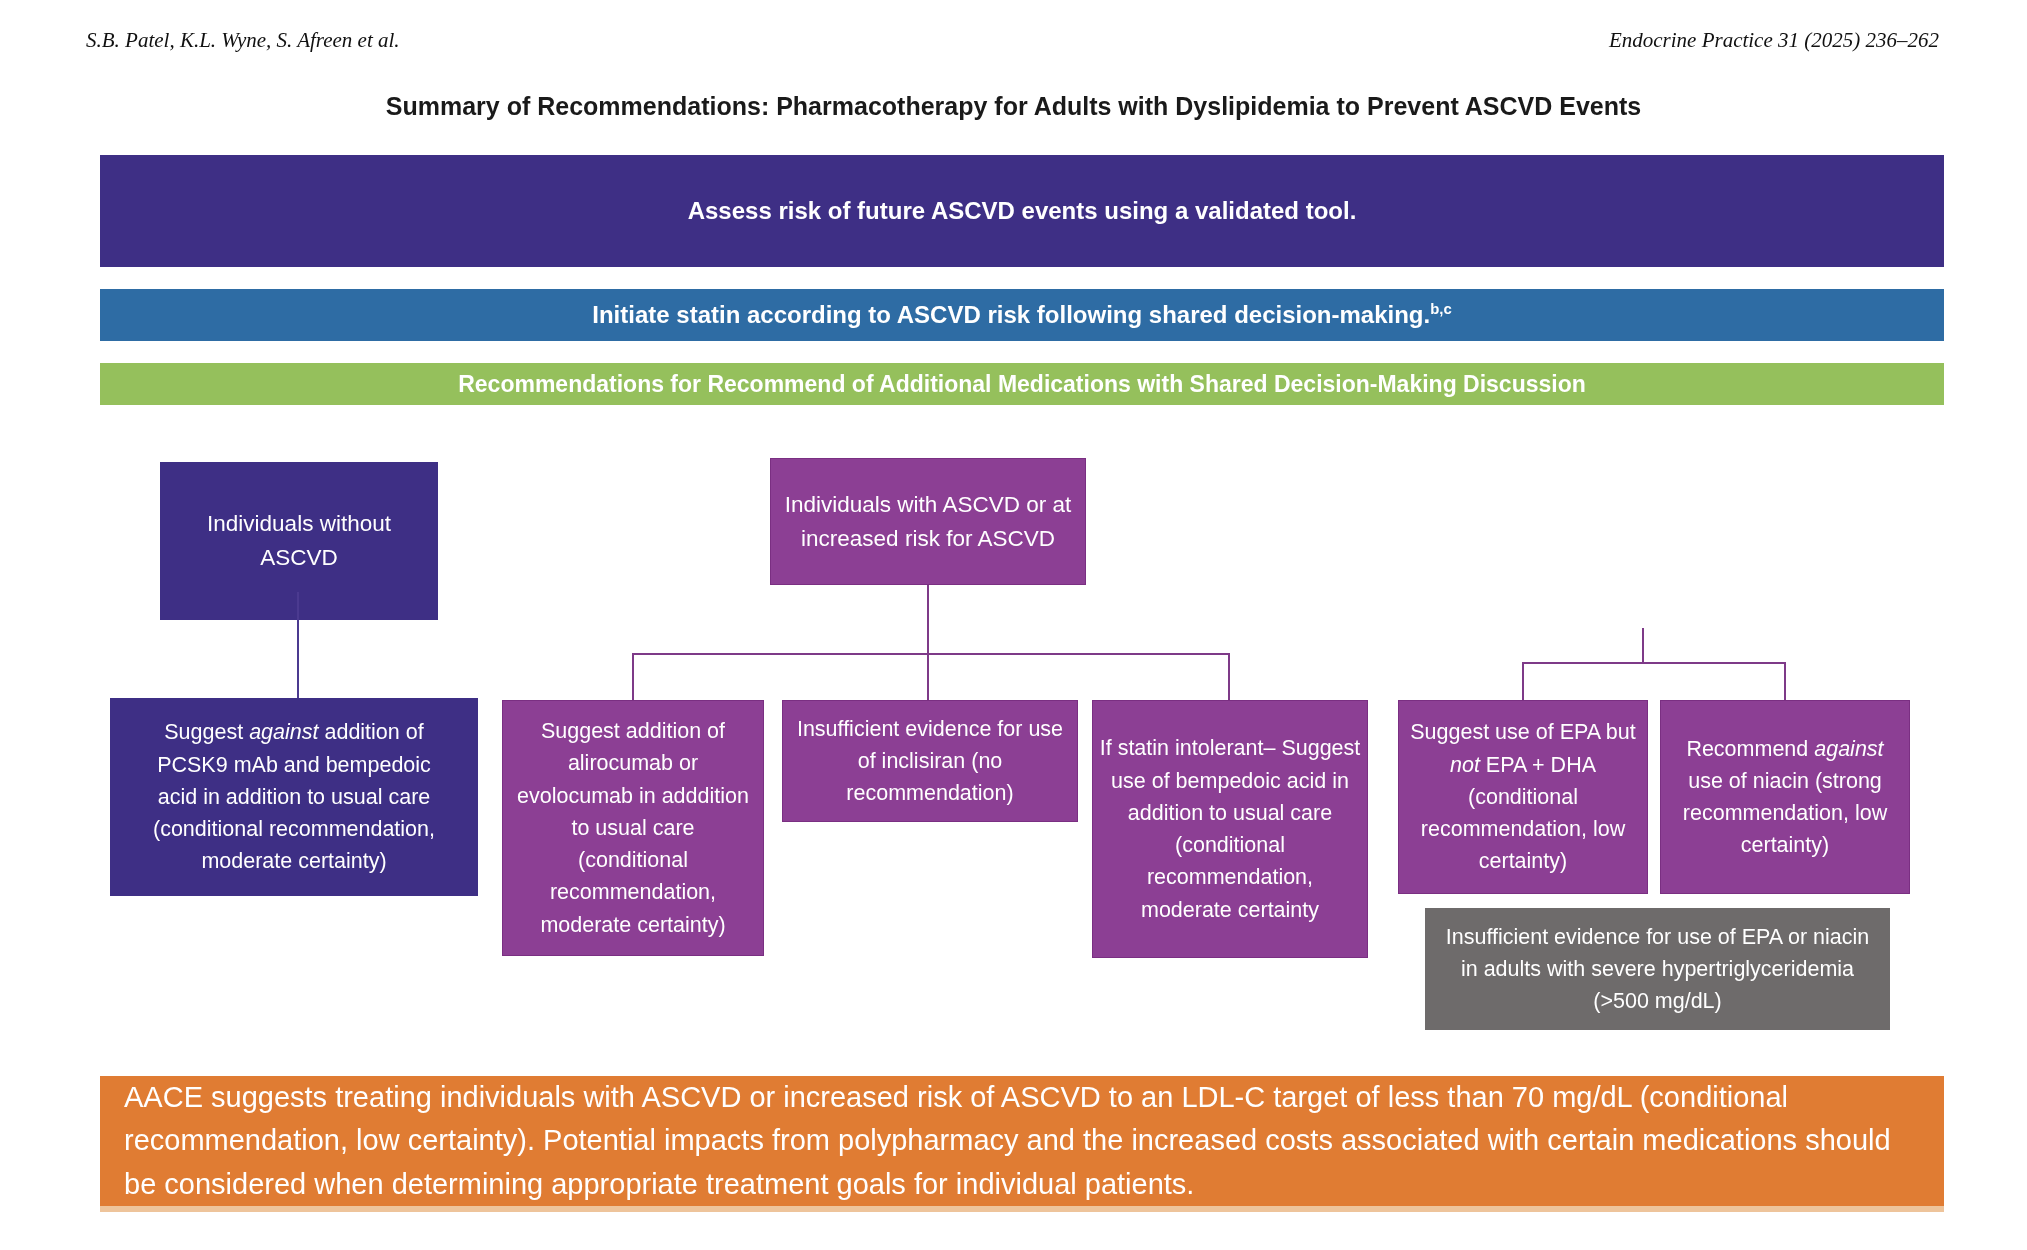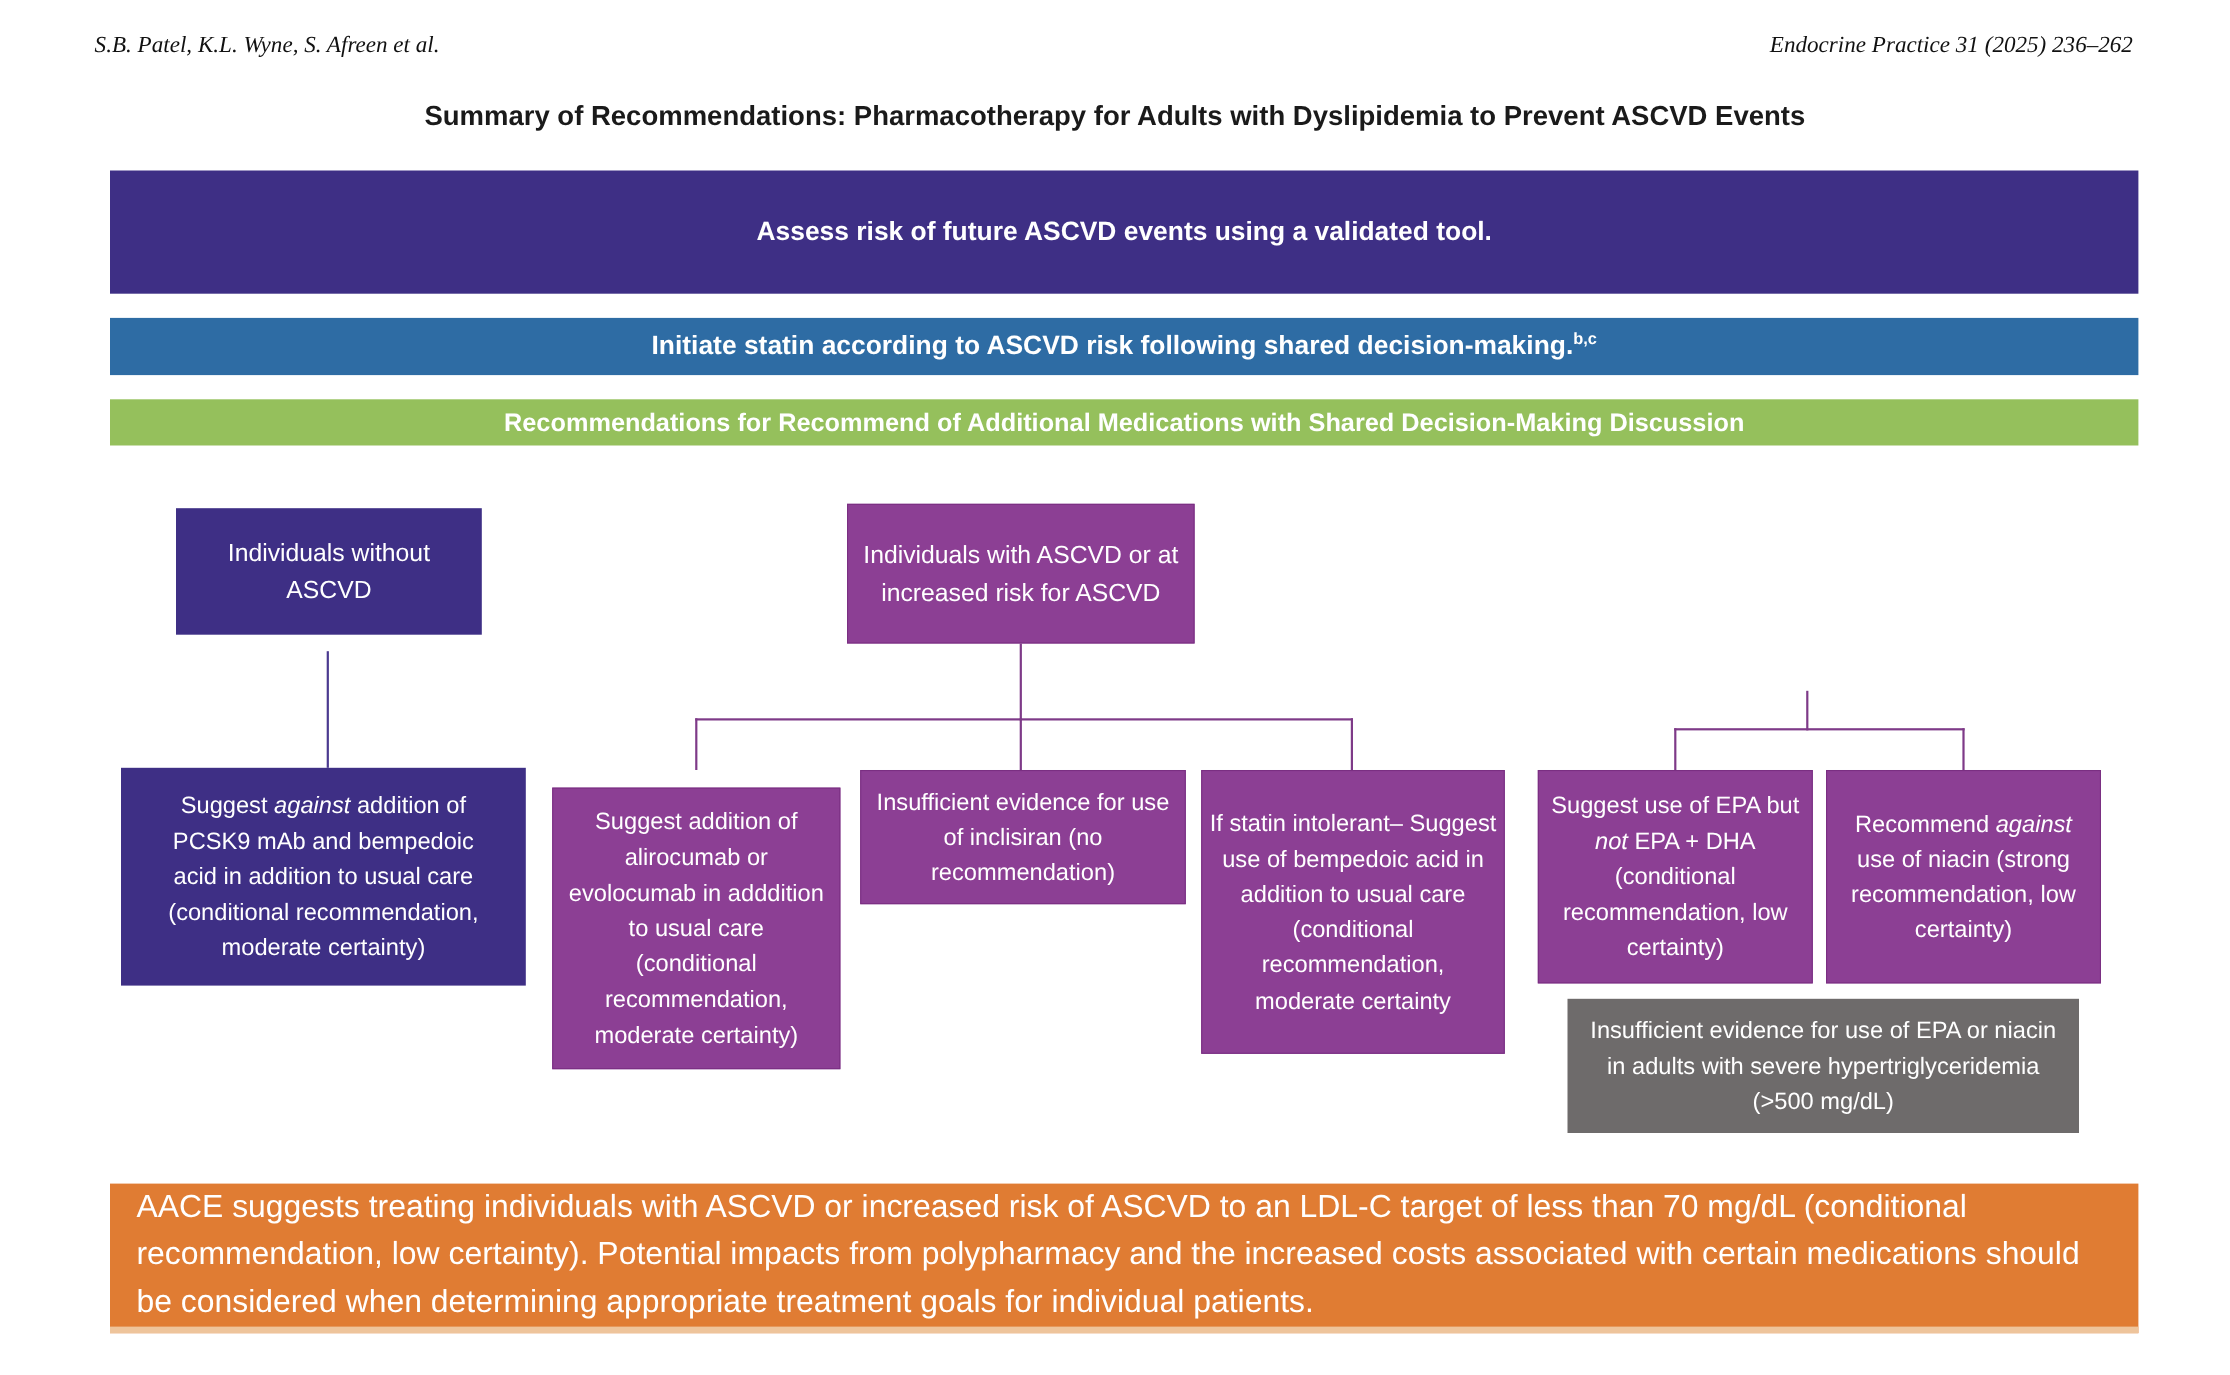--- a/index.html
+++ b/index.html
@@ -48,26 +48,26 @@
   .conn.indigo-line { background:#4b3a90; }
   .conn.purple-line { background:#7e3a88; }
   #footer-note {
     position:absolute; left:100px; top:1076px; width:1844px; height:136px;
     background:#e07c33; border-bottom:6px solid #eec49b;
     color:#ffffff; font-size:29px; line-height:1.5;
     display:flex; align-items:center;
     padding:10px 26px 10px 24px; text-align:left;
   }
   
-  #hdr-no-ascvd { left:160px; top:462px; width:278px; height:115px; padding:0 14px; }
+  #hdr-no-ascvd { left:160px; top:462px; width:278px; height:158px; padding:0 14px; }
   #hdr-ascvd    { left:770px; top:458px; width:316px; height:127px; padding:0 10px; }
   #hdr-htg      { left:1448px; top:460px; width:392px; height:168px; padding:0 8px; }
   
   #rec-pcsk9      { left:110px;  top:698px; width:368px; height:198px; padding:0 26px; }
-  #rec-alirocumab { left:502px;  top:700px; width:262px; height:256px; padding:0 14px;margin-top:16px; }
+  #rec-alirocumab { left:502px;  top:700px; width:262px; height:256px; padding:0 14px; }
   #rec-inclisiran { left:782px;  top:700px; width:296px; height:122px; padding:0 10px; }
   #rec-bempedoic  { left:1092px; top:700px; width:276px; height:258px; padding:0 6px; }
   #rec-epa        { left:1398px; top:700px; width:250px; height:194px; padding:0 6px; }
   #rec-niacin     { left:1660px; top:700px; width:250px; height:194px; padding:0 12px;align-items:center; }
   #note-severe    { left:1425px; top:908px; width:465px; height:122px; padding:0 10px; font-size:21.5px; }
 </style>
 </head>
 <body>
 
 <div id="page">

